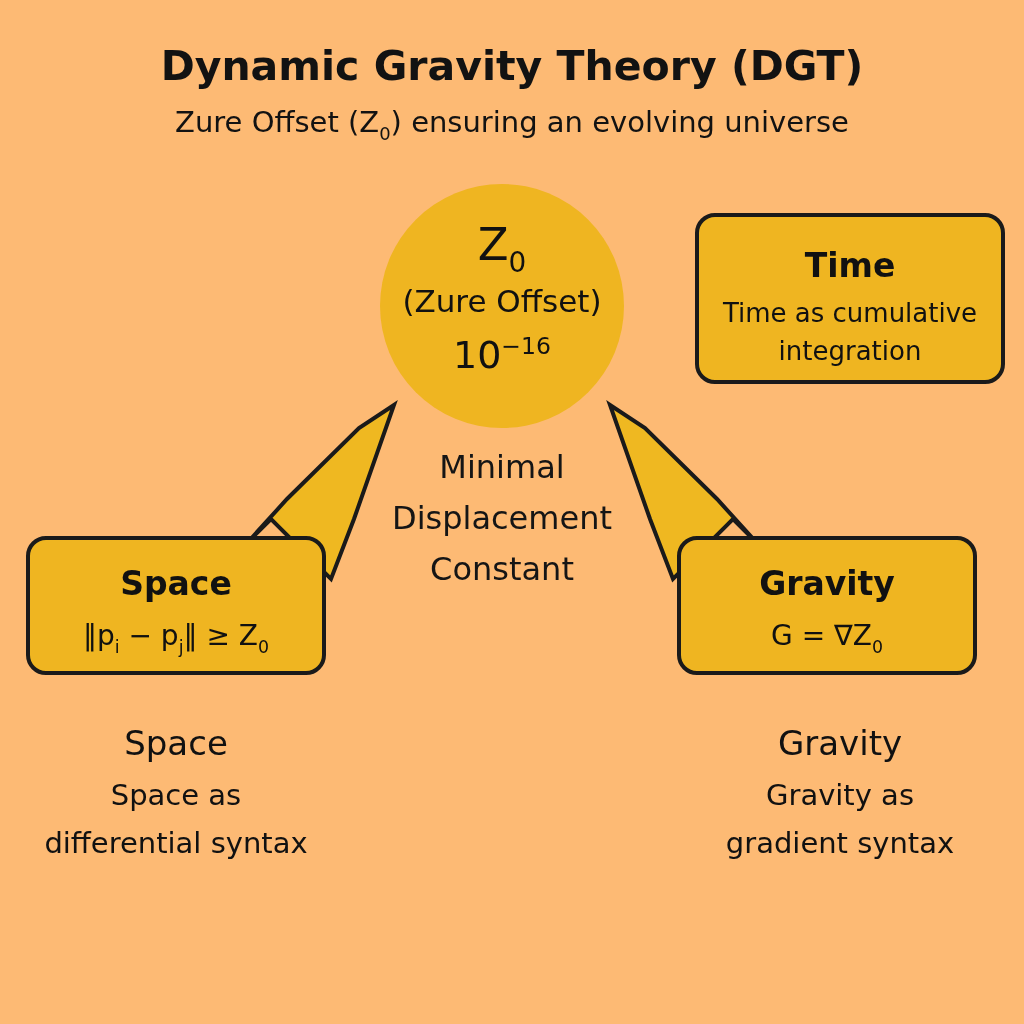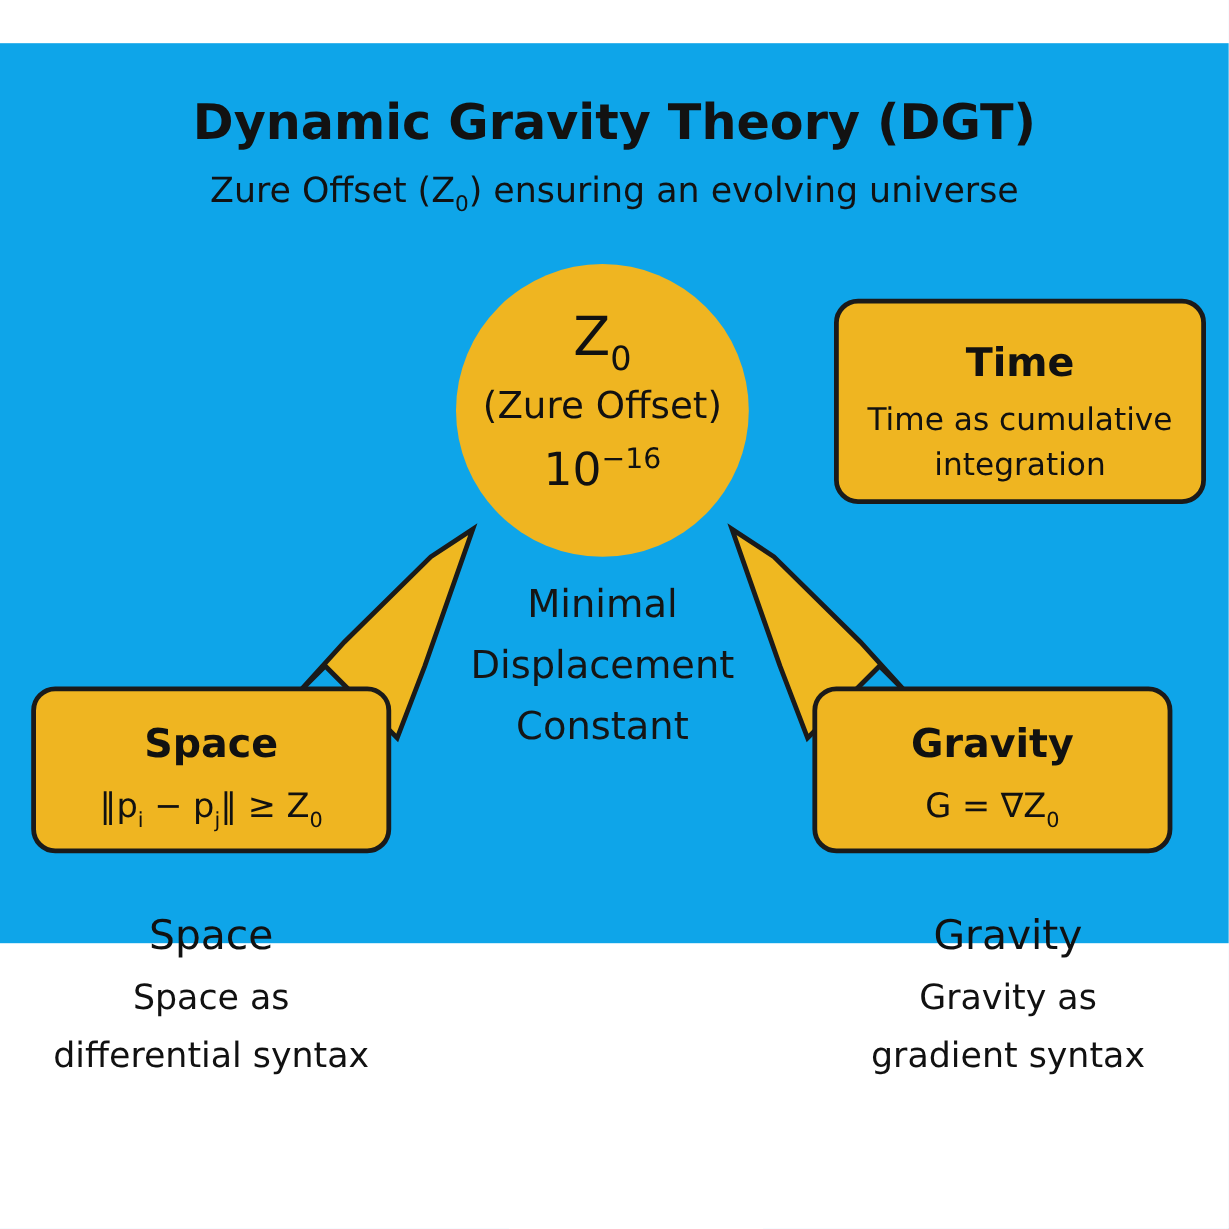--- a/index.html
+++ b/index.html
@@ -9,23 +9,22 @@
   }
   body {
     width: 1024px;
     height: 1024px;
     font-family: "DejaVu Sans", sans-serif;
     overflow: hidden;
   }
   #stage {
     position: relative;
     width: 1024px;
-    height: 750px;
-    background: #0ea5e9;
-    margin-top: 36px;
+    height: 1024px;
+    background: #fdba74;
   }
   #diagram {
     position: absolute;
     left: 0;
     top: 0;
     width: 1024px;
     height: 1024px;
     display: block;
   }
   .hdr-title {

